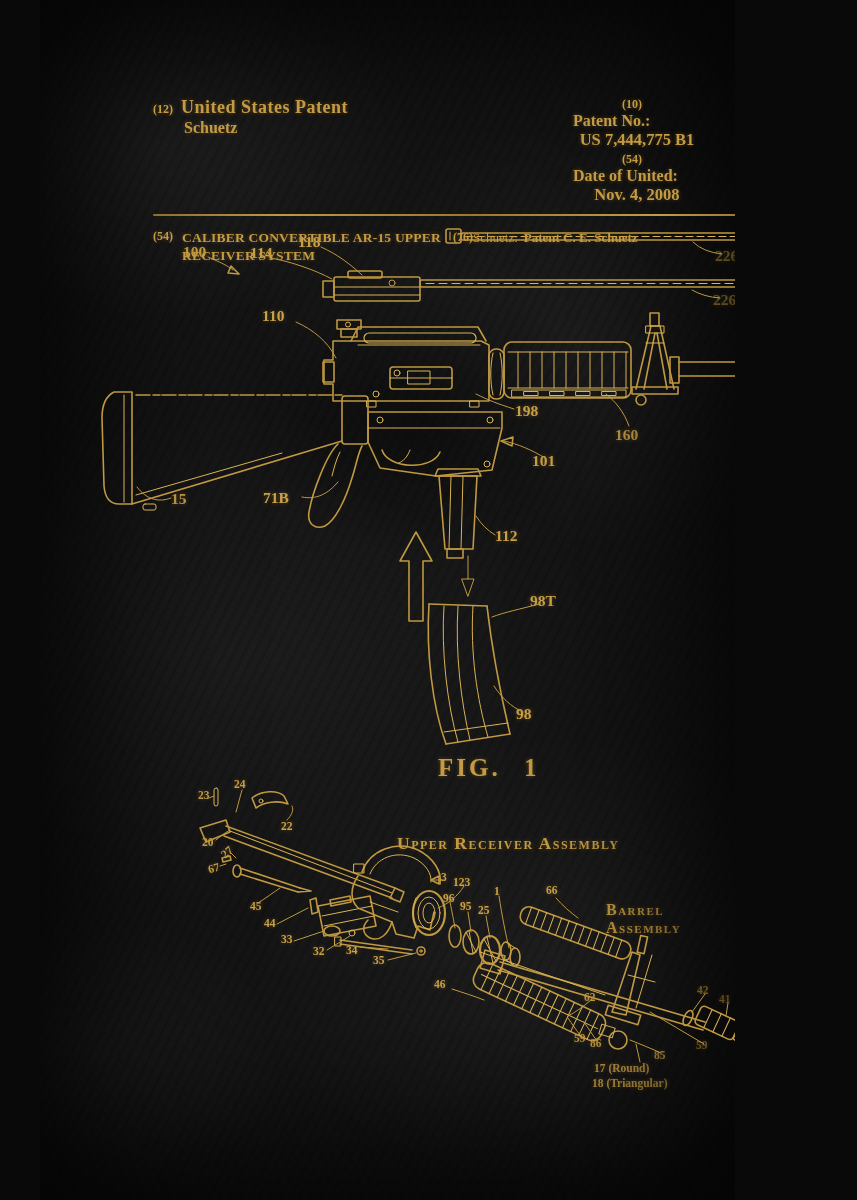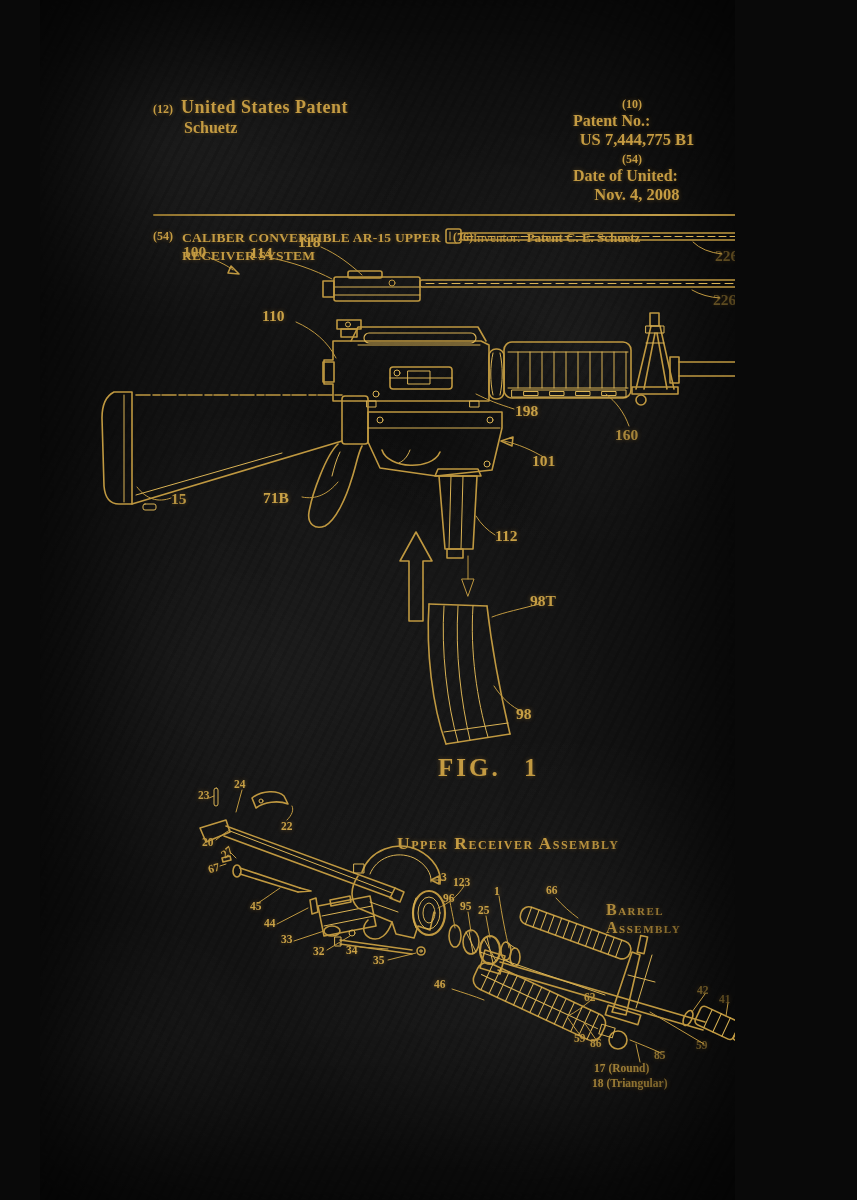--- a/index.html
+++ b/index.html
@@ -90,21 +90,21 @@
       </div>
     </div>
     <div class="h-rule"></div>
     <div class="hrow2">
       <div class="h54">
         <span class="kind gold">(54)</span>
         <span class="ttl gold"><span>CALIBER CONVERTIBLE AR-15 UPPER</span><br><span>RECEIVER SYSTEM</span></span>
       </div>
       <div class="h76">
         <span class="kind gold">(76)</span>
-        <span class="gold inv-lbl">Inventor:</span>
+        <span class="gold inv-lbl">Schuetz:</span>
         <span class="gold inv-name">Patent C. E. Schuetz</span>
       </div>
     </div>
   </div>
 
   <svg class="art" width="857" height="1200" viewBox="0 0 857 1200">
 
     <g>
       <rect class="ln" x="406" y="229" width="15" height="14" rx="2"></rect>
       <line class="ln2 thin" x1="410" y1="232" x2="410" y2="240"></line>

